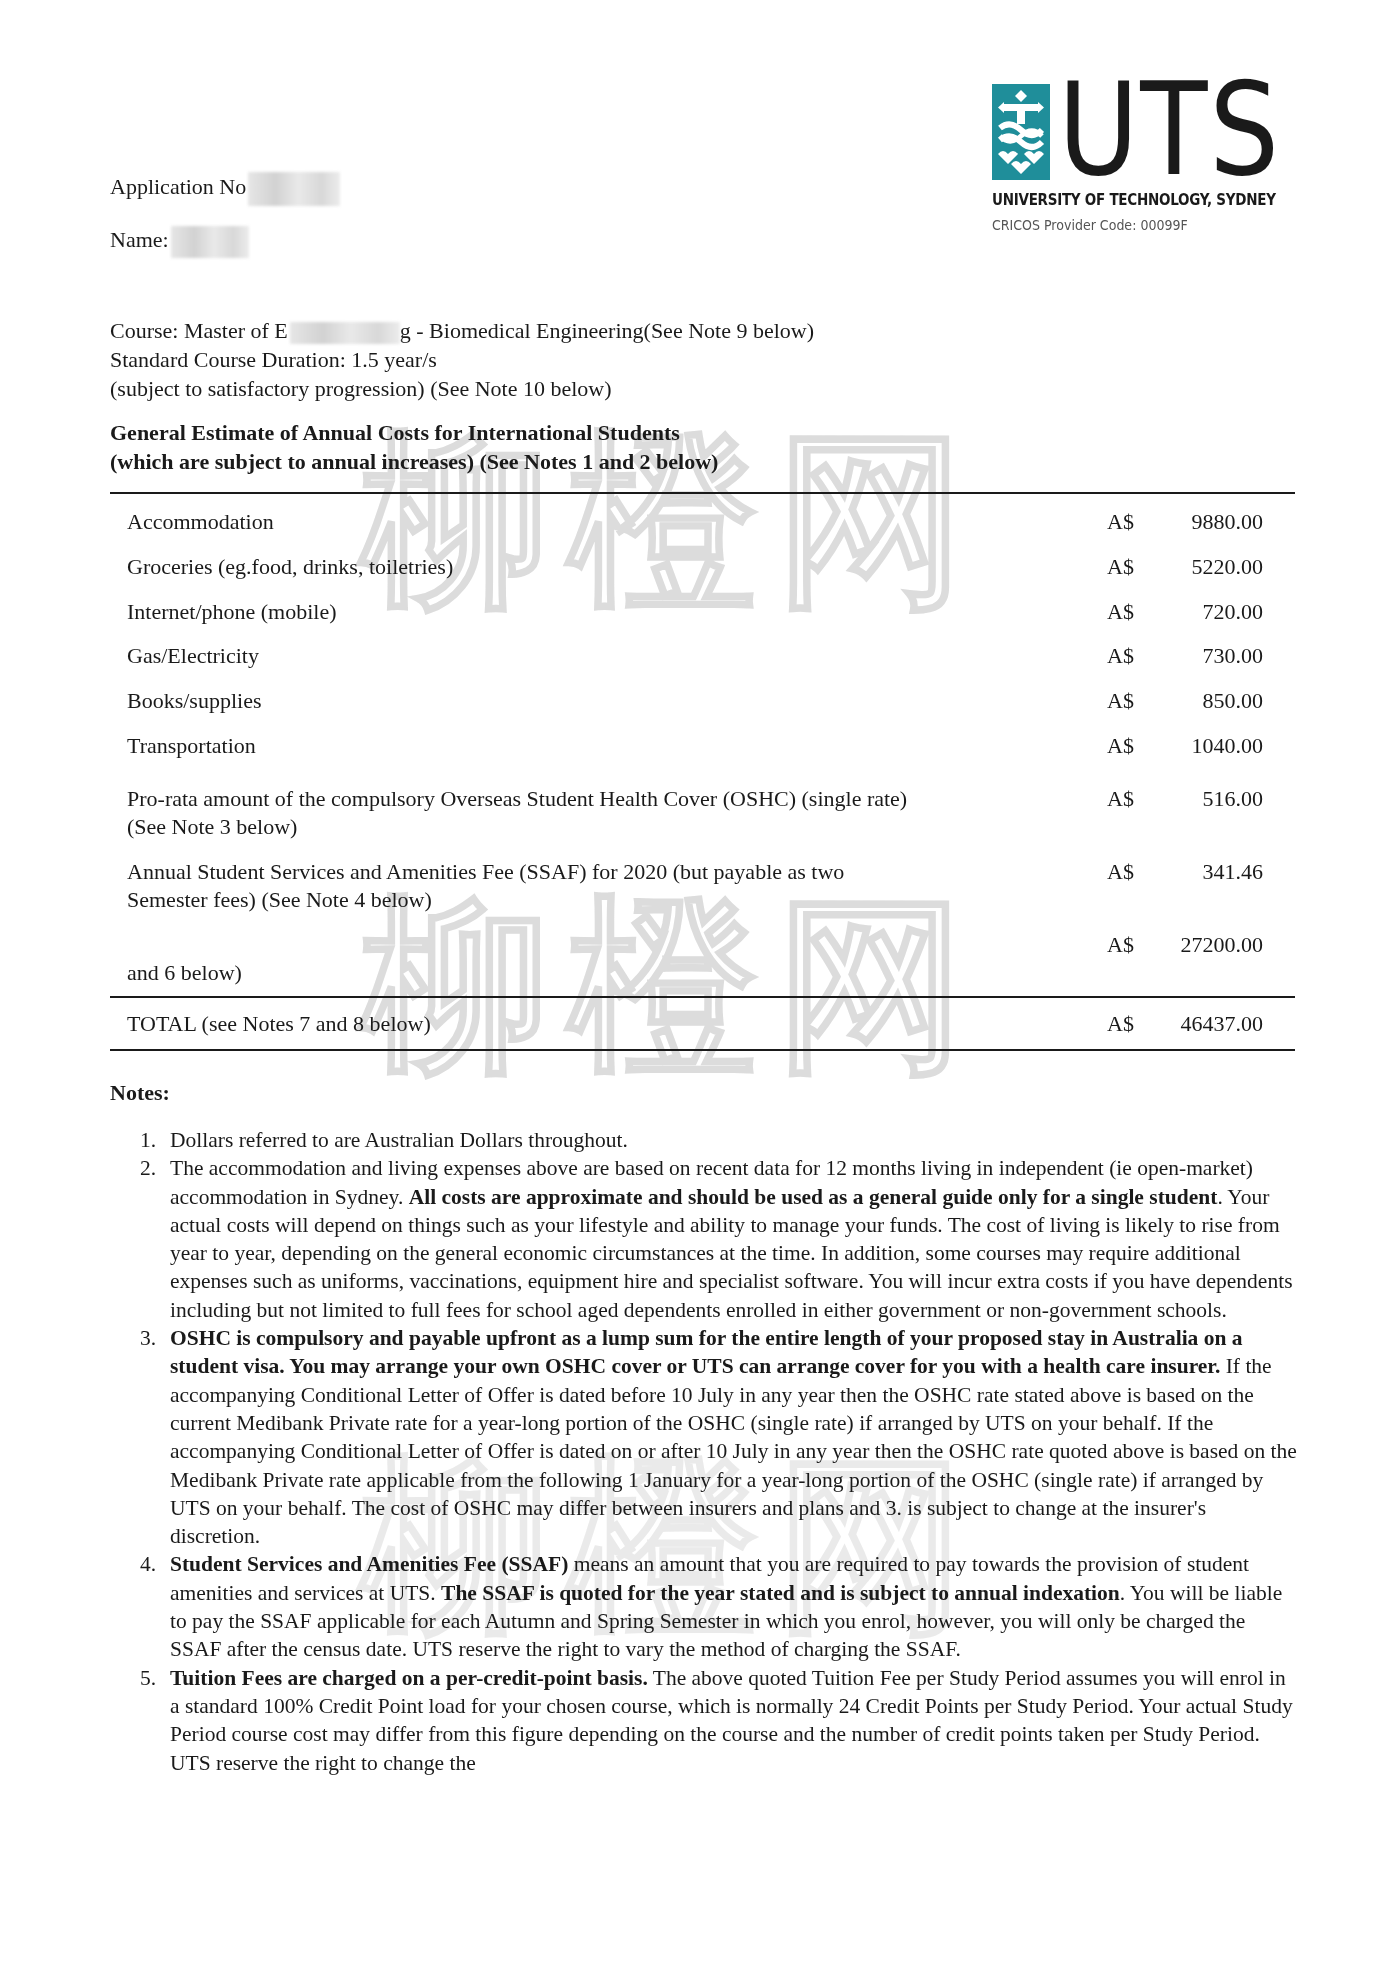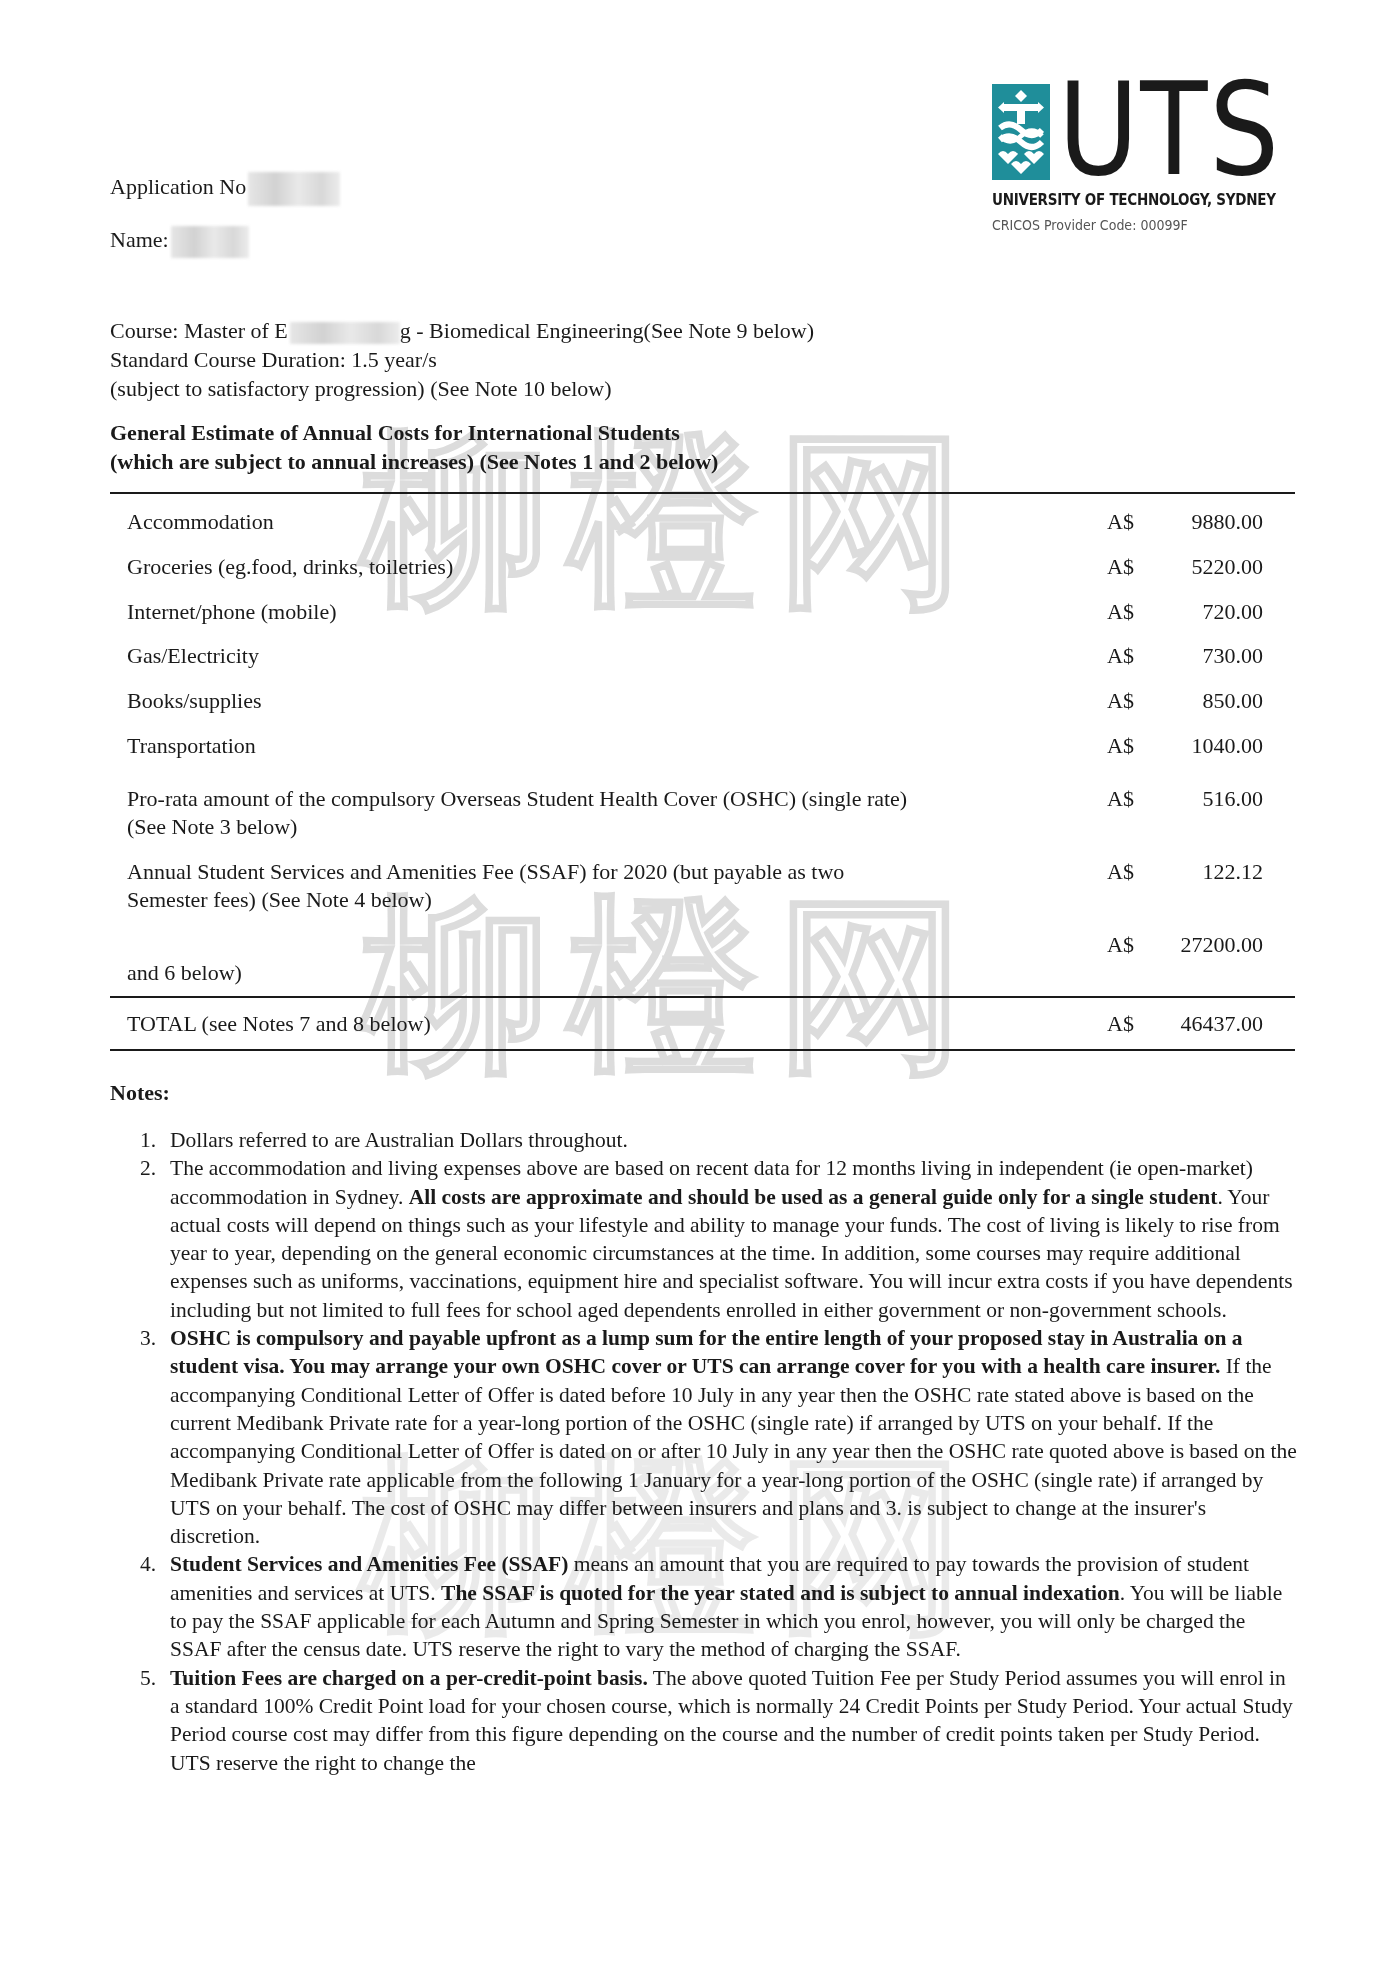--- a/index.html
+++ b/index.html
@@ -141,21 +141,21 @@
   </span>
   <span class="cur">A$</span>
   <span class="amt">516.00</span>
 </div>
 <div class="abs row" style="top:858px;">
   <span class="label">
     <span>Annual Student Services and Amenities Fee (SSAF) for 2020 (but payable as two</span><br>
     <span>Semester fees) (See Note 4 below)</span>
   </span>
   <span class="cur">A$</span>
-  <span class="amt">122.12</span>
+  <span class="amt">341.46</span>
 </div>
 <div class="abs row" style="top:931px;">
   <span class="label">
     <br>
     <span>and 6 below)</span>
   </span>
   <span class="cur">A$</span>
   <span class="amt">27200.00</span>
 </div>
 

